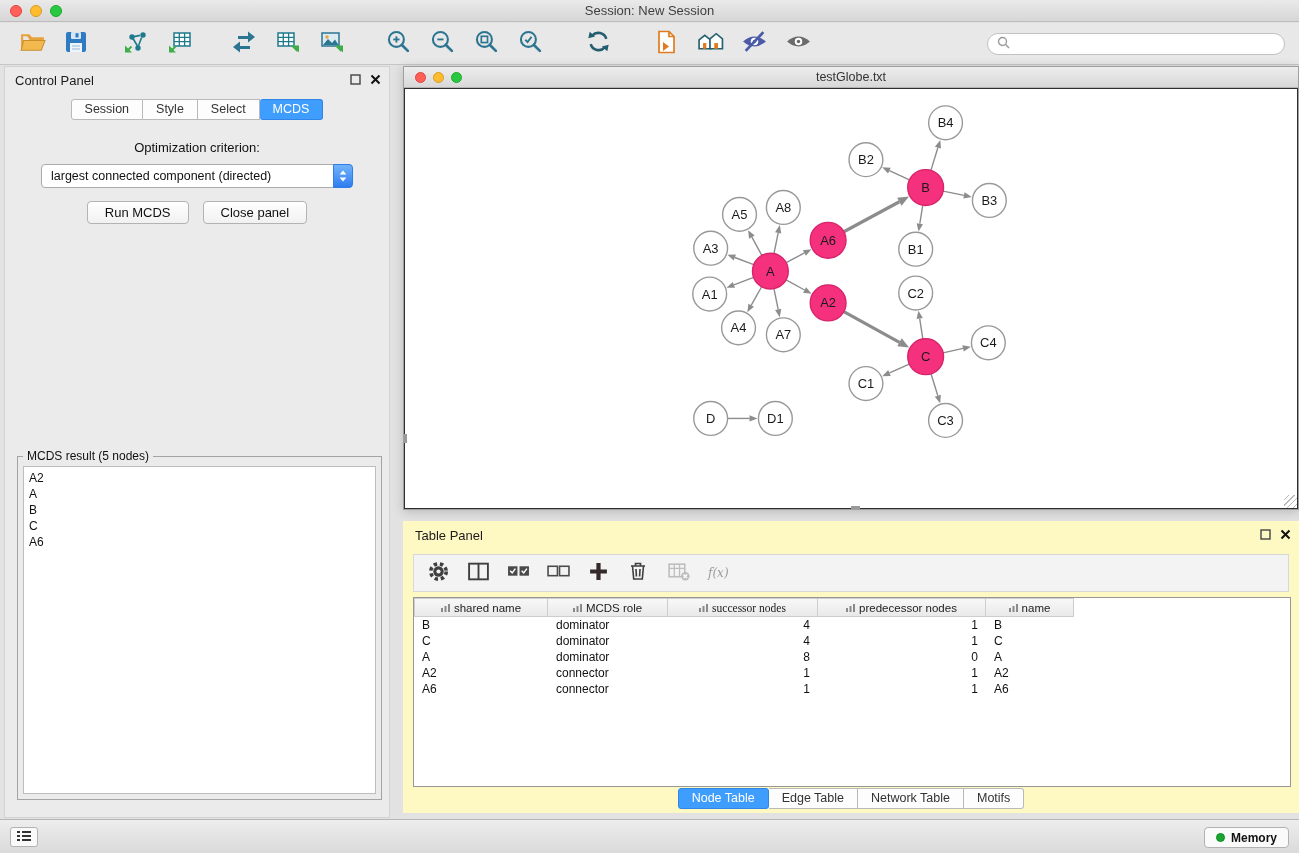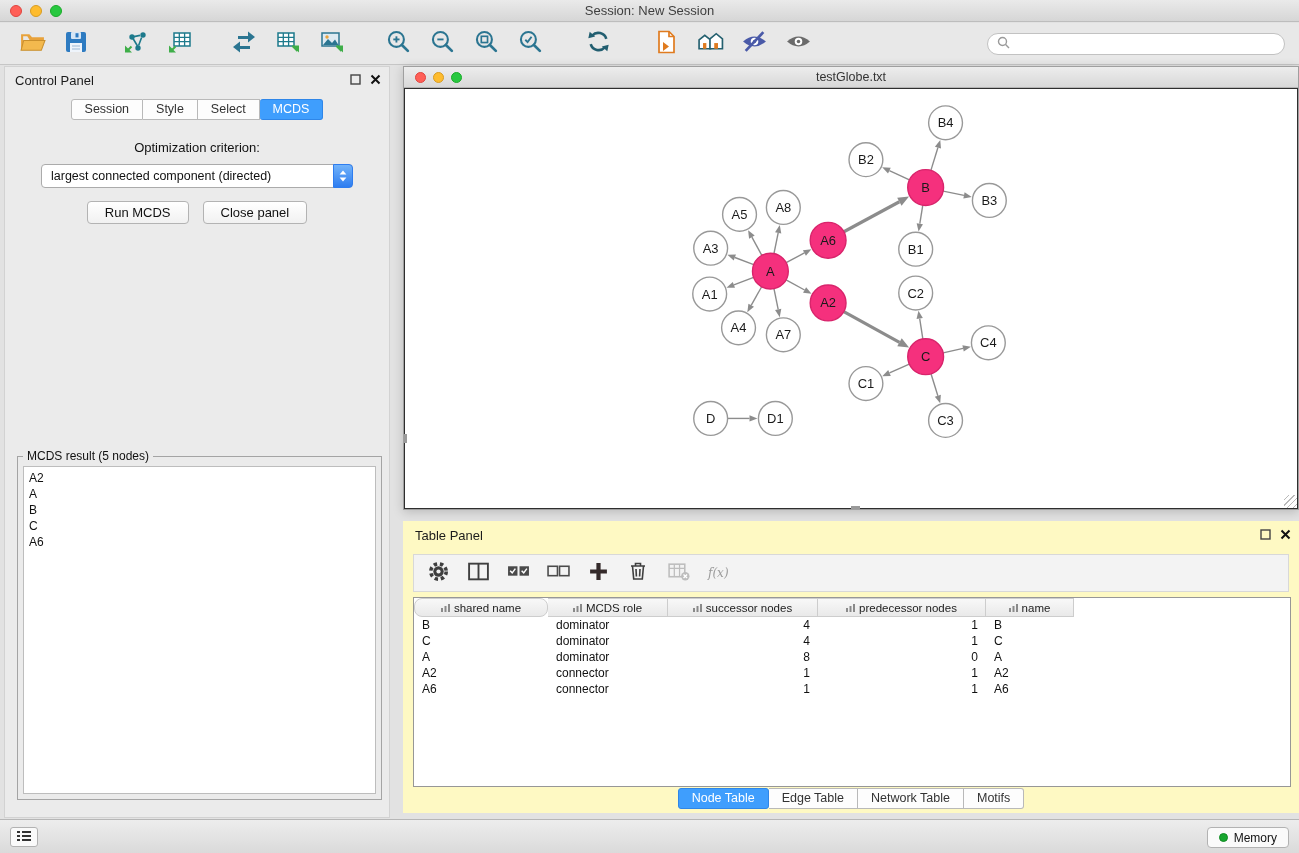--- a/index.html
+++ b/index.html
@@ -88,34 +88,34 @@
     gap:16px; padding:0 12px; }
   .tp-tool { width:24px; height:24px; display:flex; align-items:center; justify-content:center; }
   .fx-label { font-family:"DejaVu Serif","Liberation Serif",serif; font-style:italic;
     font-size:12px; color:#9b9b9b; margin-left:2px; }
   .tp-table { position:absolute; top:76px; left:10px; right:8px; height:190px;
     background:#fff; border:1px solid #979797; overflow:hidden; }
   .tp-thead { display:flex; height:19px; }
   .tp-th { background:linear-gradient(#f8f8f8,#e9e9e9); border:1px solid #cdcdcd;
     border-left:none; display:flex; align-items:center; justify-content:center;
     gap:4px; font-size:11.5px; color:#222; }
-  .tp-th:first-child { border-left:1px solid #cdcdcd;border-radius:8px; }
+  .tp-th:first-child { border-left:1px solid #cdcdcd; }
   .tp-row { display:flex; height:16px; line-height:16px; font-size:12px; color:#111; }
   .tp-cell { padding:0 8px; white-space:nowrap; overflow:hidden; }
   .tp-tabs { position:absolute; bottom:4px; left:0; right:0; display:flex; justify-content:center; }
 
   
   .statusbar { position:absolute; left:0; right:0; bottom:0; height:34px;
     background:linear-gradient(#ededed,#dadada); border-top:1px solid #b6b6b6; }
   .sb-left-btn { position:absolute; left:10px; top:7px; width:28px; height:20px;
     background:#fafafa; border:1px solid #b2b2b2; border-radius:3px;
     display:flex; align-items:center; justify-content:center; }
   .memory-btn { position:absolute; right:10px; top:7px; height:21px;
     background:#fafafa; border:1px solid #b2b2b2; border-radius:4px;
-    display:flex; align-items:center; gap:6px; padding:0 11px; font-size:12px; color:#111; }
+    display:flex; align-items:center; gap:6px; padding:0 11px; font-size:12px; color:#111;font-weight:bold; }
   .memory-dot { width:9px; height:9px; border-radius:50%; background:#17a62e; border:1px solid #0f8a22; }
 </style>
 </head>
 <body>
 
 <div class="titlebar">
   <div class="traffic">
     <div class="light red"></div>
     <div class="light yellow"></div>
     <div class="light green"></div>
@@ -500,21 +500,21 @@
           <span>shared name</span>
         </div>
         <div class="tp-th" style="width: 120px;">
           <span><svg width="9" height="9">
               <rect x="0" y="5" width="2" height="4" fill="#8a8a8a"></rect>
               <rect x="3.5" y="3" width="2" height="6" fill="#8a8a8a"></rect>
               <rect x="7" y="1" width="2" height="8" fill="#8a8a8a"></rect>
             </svg></span>
           <span>MCDS role</span>
         </div>
-        <div class="tp-th" style="width: 150px;">
+        <div class="tp-th" style="width: 150px; font-family: Liberation Serif, serif;">
           <span><svg width="9" height="9">
               <rect x="0" y="5" width="2" height="4" fill="#8a8a8a"></rect>
               <rect x="3.5" y="3" width="2" height="6" fill="#8a8a8a"></rect>
               <rect x="7" y="1" width="2" height="8" fill="#8a8a8a"></rect>
             </svg></span>
           <span>successor nodes</span>
         </div>
         <div class="tp-th" style="width: 168px;">
           <span><svg width="9" height="9">
               <rect x="0" y="5" width="2" height="4" fill="#8a8a8a"></rect>

